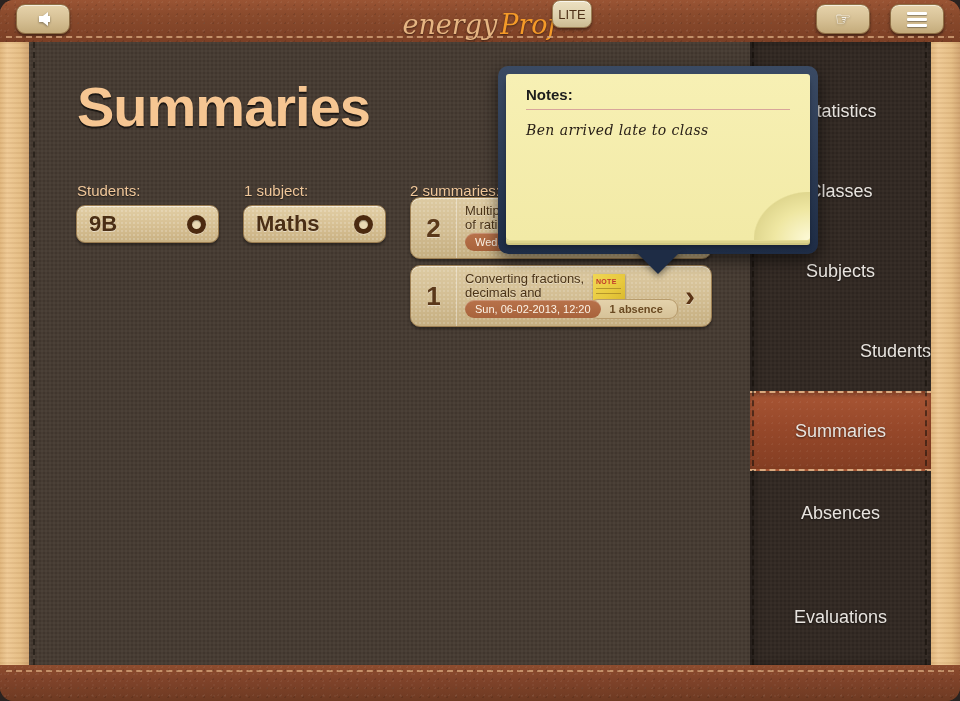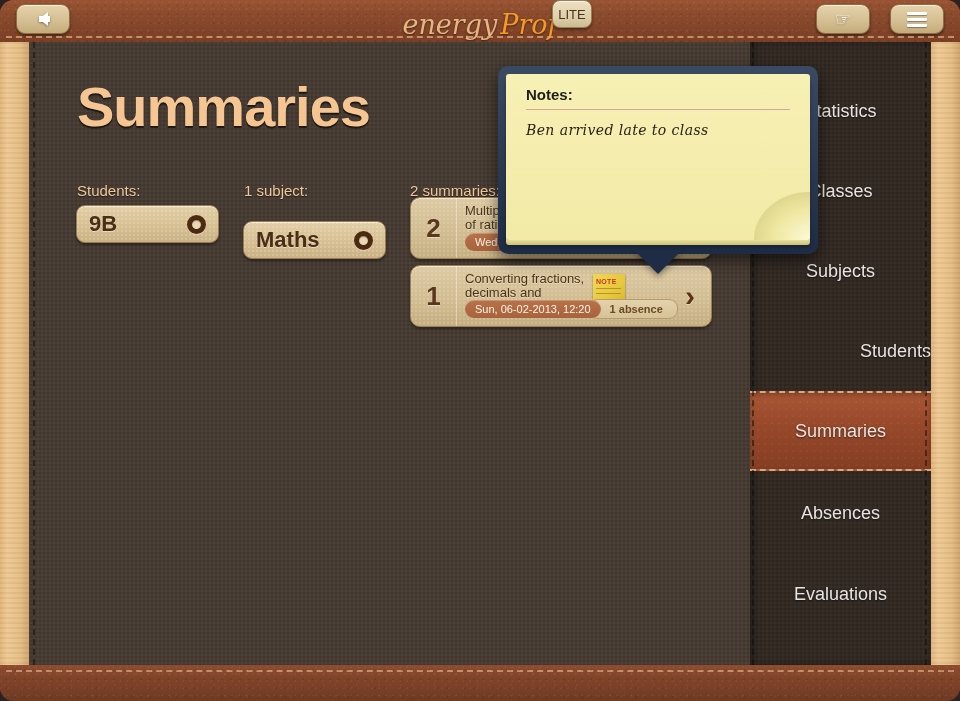--- a/index.html
+++ b/index.html
@@ -300,21 +300,21 @@
 
     <h1 id="page-title">Summaries</h1>
 
     <div class="col-label" style="left:48px; top:140px;">Students:</div>
     <div class="sel-btn" style="left:47px; top:163px; width:143px;">
       <span class="txt">9B</span>
       <span class="ring"></span>
     </div>
 
     <div class="col-label" style="left:215px; top:140px;">1 subject:</div>
-    <div class="sel-btn" style="left:214px; top:163px; width:143px;margin-top:16px;">
+    <div class="sel-btn" style="left:214px; top:163px; width:143px;">
       <span class="txt">Maths</span>
       <span class="ring"></span>
     </div>
 
     <div class="col-label" style="left:381px; top:140px;">2 summaries:</div>
 
     <div id="summaries">
 
       <div class="sum-row">
         <div class="sum-num">2</div>
@@ -358,21 +358,21 @@
         </div>
       <div class="side-item" style="top:269px;justify-content:flex-end;">
           <span>Students</span>
         </div>
       <div class="side-item active" style="top:349px;">
           <span>Summaries</span>
         </div>
       <div class="side-item" style="top:431px;">
           <span>Absences</span>
         </div>
-      <div class="side-item" style="top:512px;text-align:right;">
+      <div class="side-item" style="top:535px;text-align:right;">
           <span>Evaluations</span>
         </div>
       <div class="stitch-v l" style="left:2px;"></div>
     </div>
 
     <div class="stitch-v r"></div>
   </div>
 
   <div id="notes-pop">
     <div class="paper">

